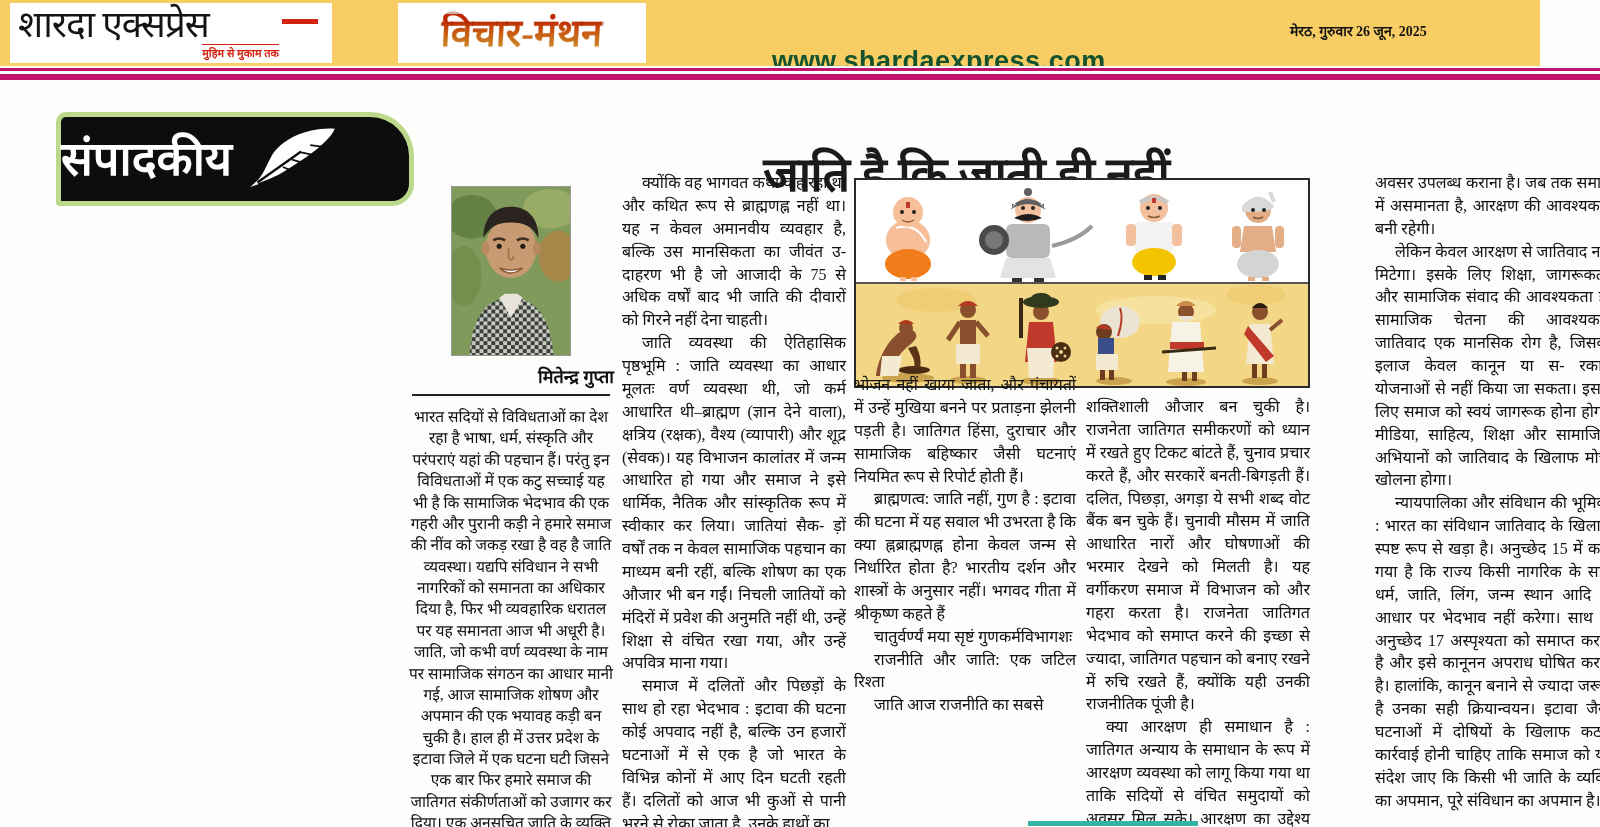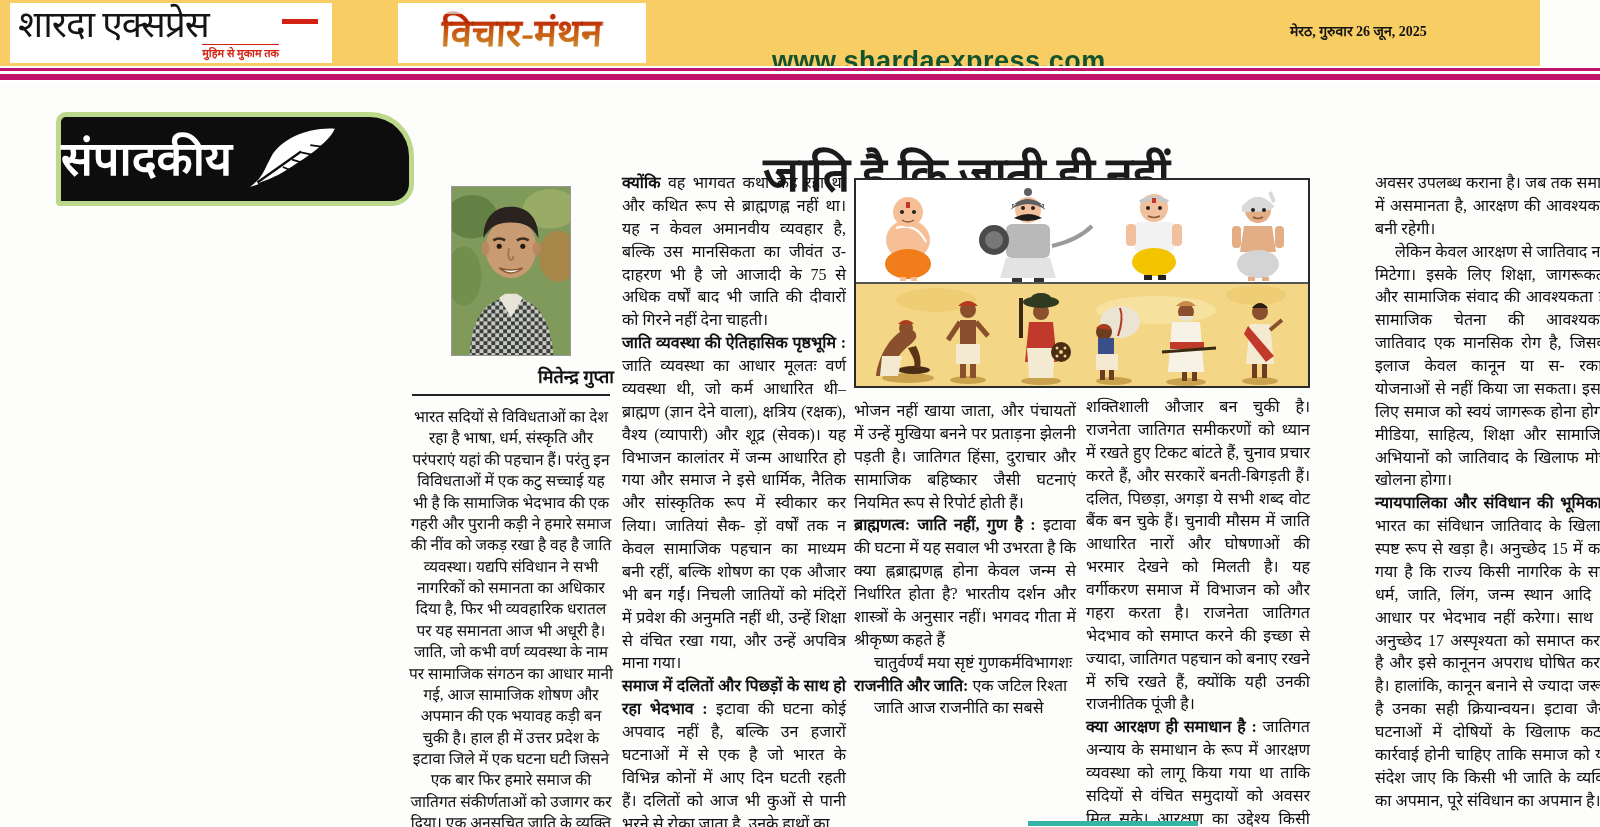--- a/index.html
+++ b/index.html
@@ -60,24 +60,24 @@
   }
   
   #headline {
     position:absolute; left:620px; top:108px; width:692px; text-align:center;
     font-family:"Liberation Sans", sans-serif; font-weight:900; font-size:48px;
     color:#1b1b1b; letter-spacing:-1px;
   }
   .col { position:absolute; top:172px; bottom:0; }
   .col p { margin:0; text-align:justify; font-size:16px; line-height:1.43; }
   .col p.indent { text-indent:20px; }
-  .col b { font-weight:bold; }
+  .col b { font-weight:normal;margin-left:20px; }
   #col-1 { left:408px;  width:206px; }
   #col-2 { left:622px;  width:224px; }
-  #col-3 { left:854px;  width:222px; top:400px; }
+  #col-3 { left:854px;  width:222px; top:374px; }
   #col-4 { left:1086px; width:224px; top:396px; }
   #col-5 { left:1375px; width:238px; }
   #col-1 p { text-align:center; font-size:15.5px; line-height:1.38; }
   
   #author-photo { display:block; margin:14px auto 8px; width:120px; height:170px; border:1px solid #999; }
   #author-name { text-align:right; font-weight:bold; font-size:18px; margin:2px 0 6px; }
   #author-rule { border:0; border-top:2px solid #222; margin:0 4px 10px; }
   
   #illustration-box {
     position:absolute; left:854px; top:178px; width:456px; height:210px;

